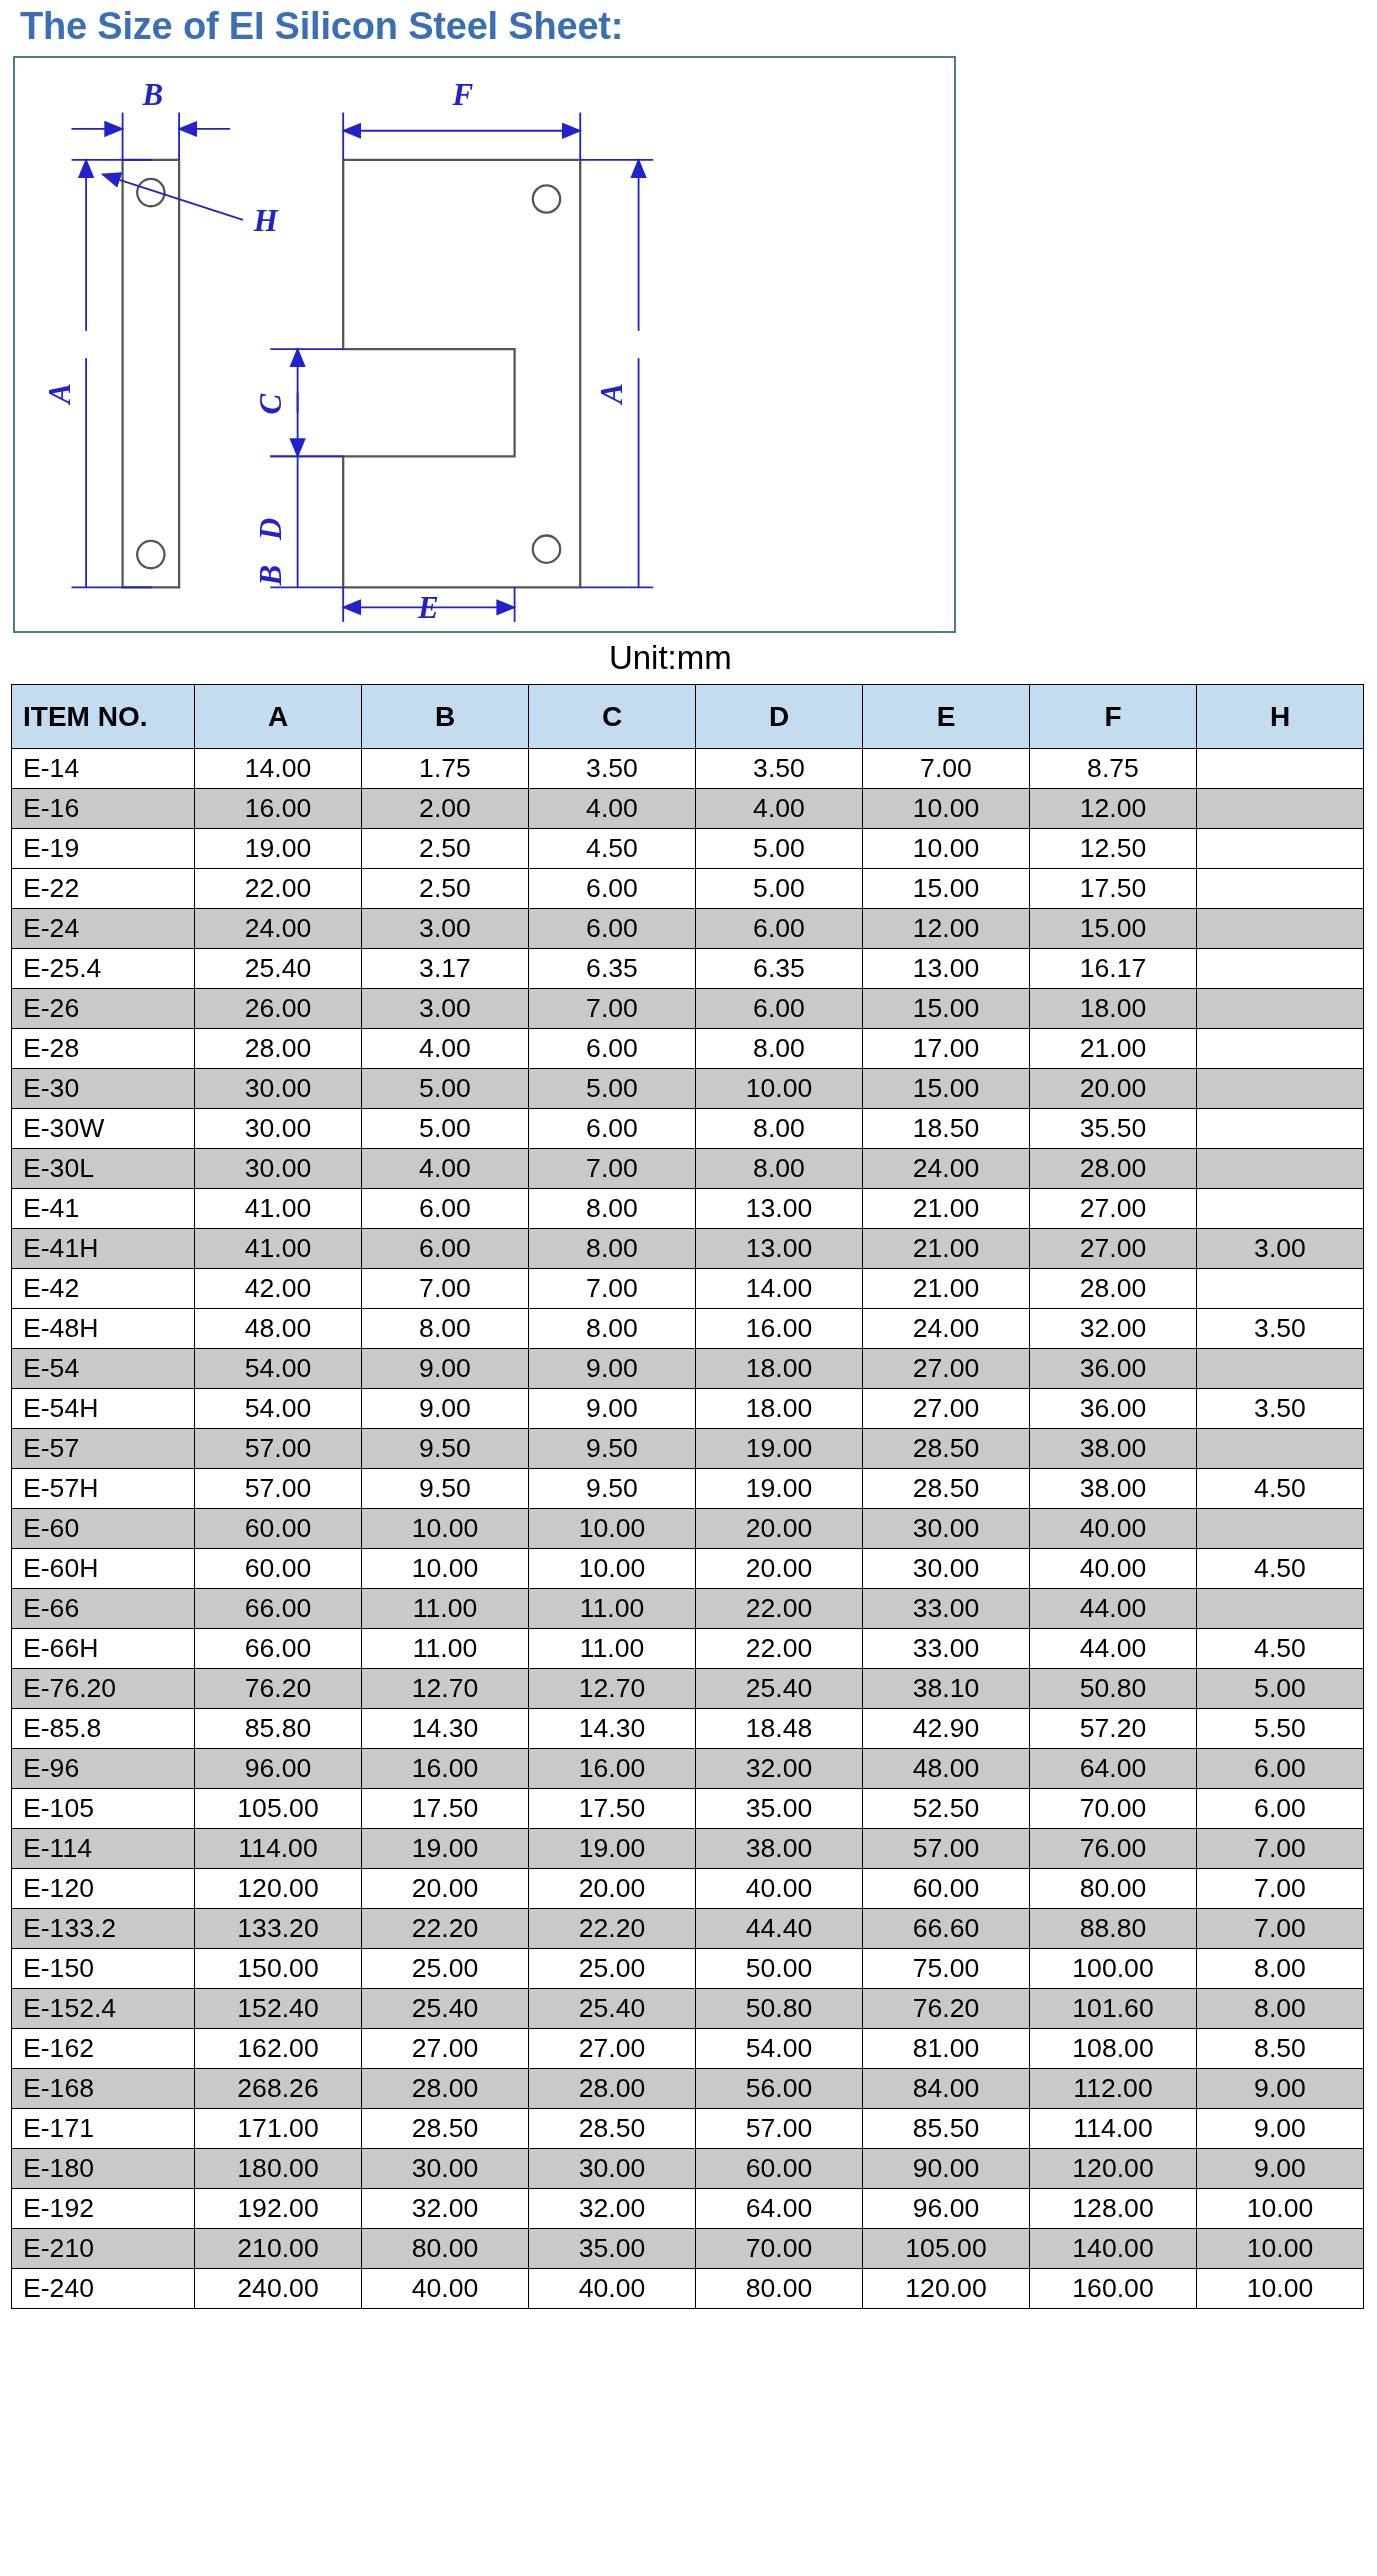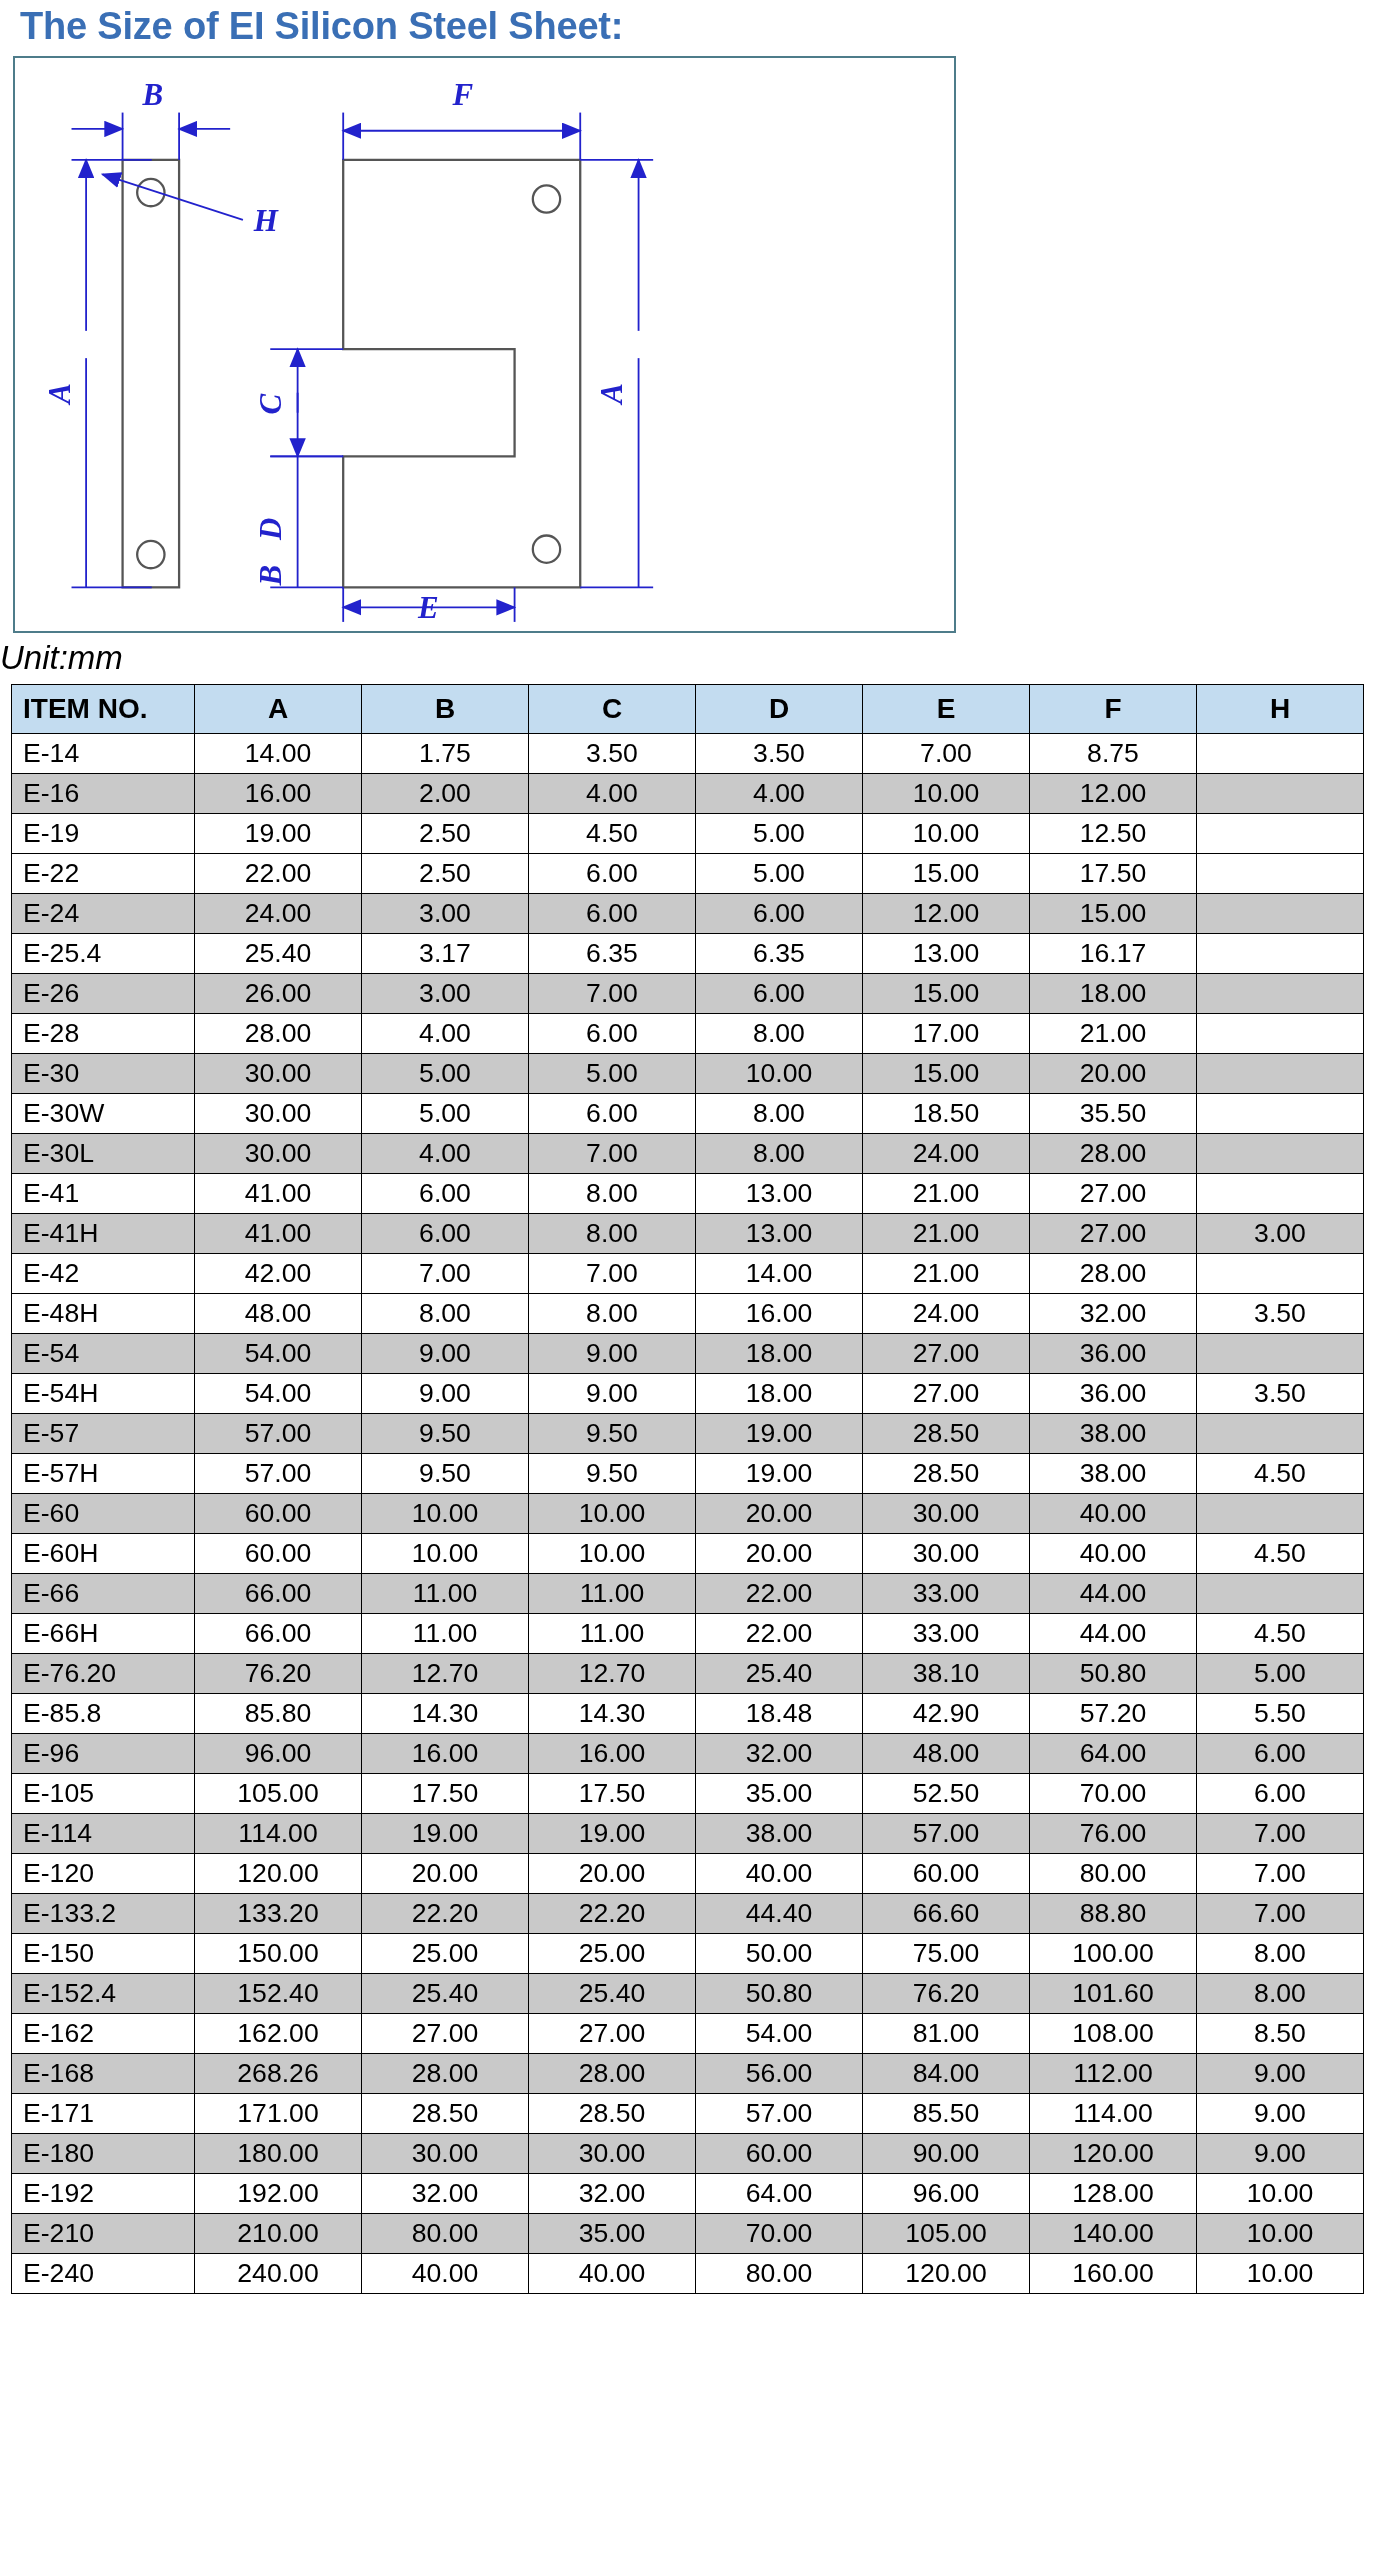--- a/index.html
+++ b/index.html
@@ -31,24 +31,23 @@
     background:#ffffff;
     box-sizing:border-box;
     position:relative;
     overflow:hidden;
   }
   .diagram-wrap svg{display:block;width:100%;height:100%;}
 
   
   .unit-row{
     width:1359px;
-    text-align:left;
+    text-align:center;
     padding:5.5px 18.3px 5.5px 0;
     box-sizing:border-box;
-    font-style:italic;
   }
   .unit-label{
     font-size:33px;
     color:#000000;
     font-family:"Liberation Sans", sans-serif;
   }
 
   
   table.spec{
     border-collapse:collapse;
@@ -68,21 +67,21 @@
     color:#000000;
     padding:0 5.5px;
     box-sizing:border-box;
     overflow:hidden;
     white-space:nowrap;
   }
   table.spec thead th{
     background:#c3dcf0;
     font-weight:bold;
     text-align:center;
-    height:49px;
+    height:64px;
     font-size:28px;
   }
   table.spec thead th.item-head{text-align:left;padding-left:11px;}
   table.spec tbody td{text-align:center;font-weight:normal;}
   table.spec tbody td.item-cell{text-align:left;padding-left:11px;}
   table.spec tbody tr.alt td{background:#c9c9c9;}
   table.spec tbody tr.plain td{background:#ffffff;}
 </style>
 </head>
 <body>

